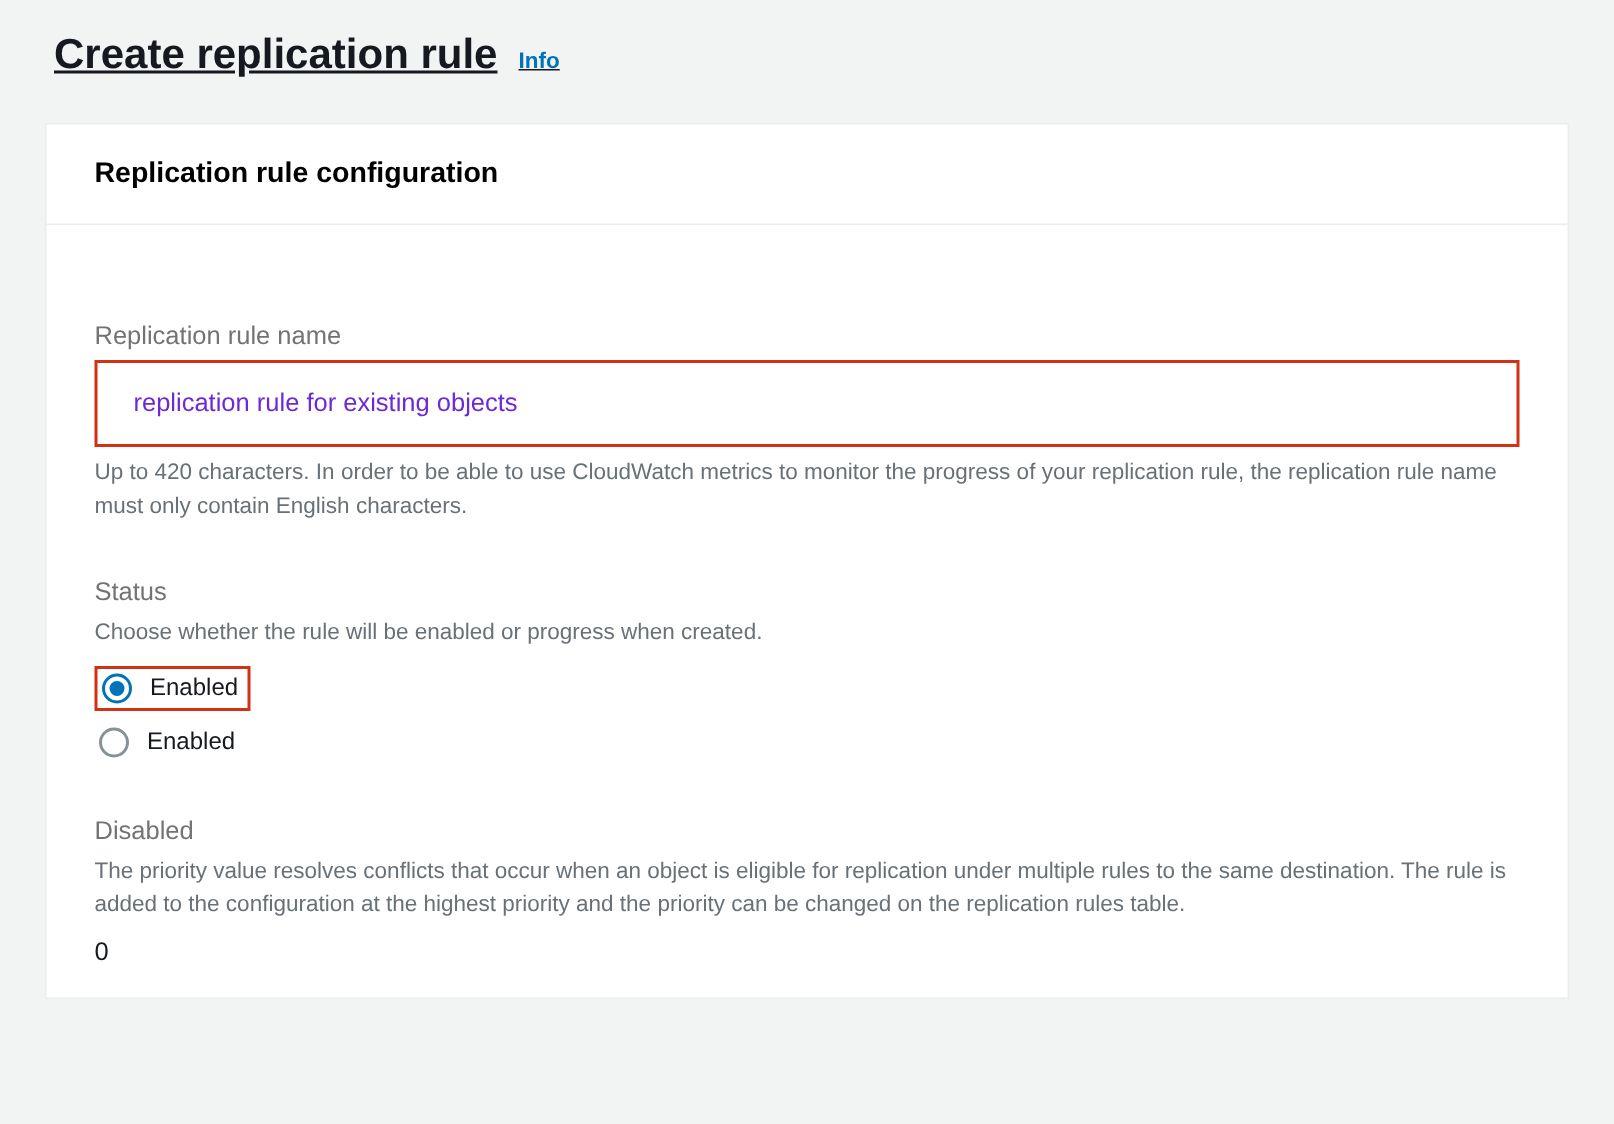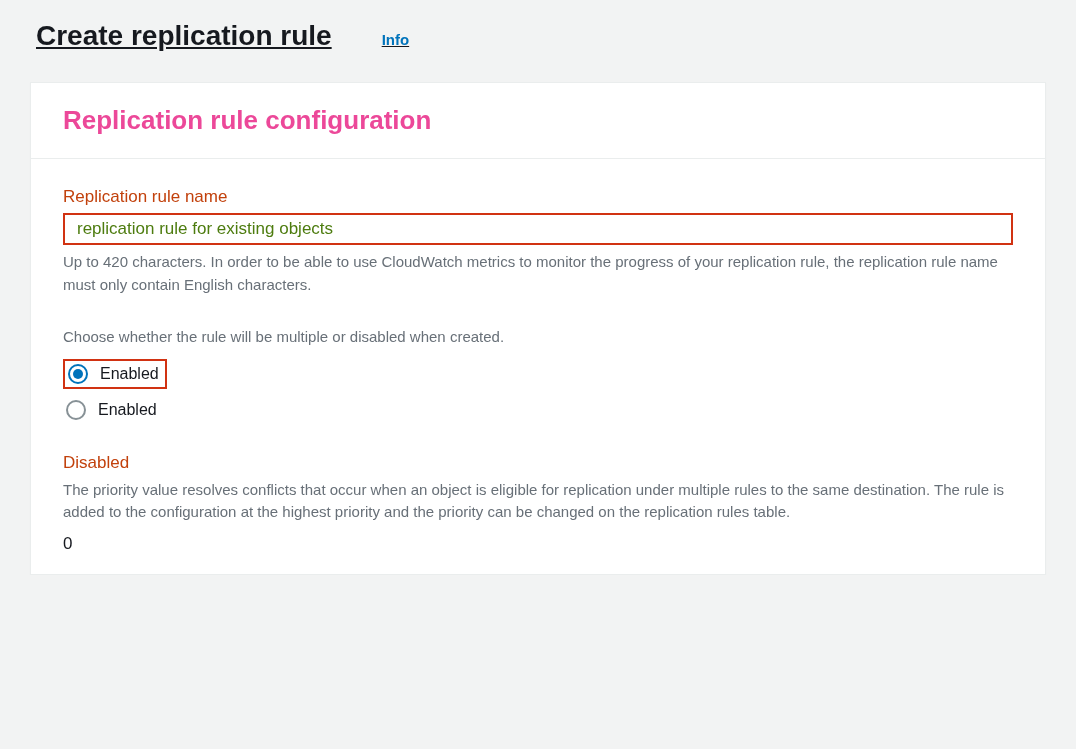--- a/index.html
+++ b/index.html
@@ -24,65 +24,65 @@
     .page-title {
       font-size: 28px;
       font-weight: 700;
       color: #16191f;
     }
     .info-link {
       font-size: 15px;
       font-weight: 700;
       color: #0073bb;
       cursor: pointer;
-      margin-left: 36px;
     }
     .panel {
       margin: 20px 30px 0 30px;
       background: #ffffff;
       border: 1px solid #eaeded;
       box-shadow: 0 1px 1px rgba(0,0,0,0.03);
     }
     .panel-header {
       padding: 22px 32px 22px 32px;
       border-bottom: 1px solid #eaeded;
     }
     .panel-header h2 {
-      font-size: 26px;
+      font-size: 19px;
       font-weight: 700;
-      color: #ec4899;
+      color: #000000;
     }
     .panel-body {
       padding: 28px 32px 20px 32px;
     }
     .form-group {
       margin-bottom: 30px;
     }
     .form-label {
       font-size: 17px;
       font-weight: 400;
-      color: #c2410c;
+      color: #737373;
       margin-bottom: 6px;
       display: block;
+      margin-top: 36px;
     }
     .form-hint {
       font-size: 15px;
       color: #687078;
       line-height: 1.5;
       margin-top: 6px;
     }
     .text-input {
       width: 100%;
-      padding: 8px 12px;
+      padding: 8px 24px;
       font-size: 17px;
       border: 2px solid #d13212; 
       outline: none;
-      color: #4d7c0f;
+      color: #6d28d9;
       background: #fff;
-      height: 32px;
+      height: 58px;
     }
     .status-hint {
       font-size: 15px;
       color: #687078;
       line-height: 1.5;
       margin-top: 2px;
       margin-bottom: 10px;
     }
     .radio-row {
       display: flex;
@@ -140,21 +140,22 @@
   </div>
   <div class="panel-body">
 
     <div class="form-group">
       <label class="form-label">Replication rule name</label>
       <input type="text" class="text-input" value="replication rule for existing objects" style="">
       <div class="form-hint">Up to 420 characters. In order to be able to use CloudWatch metrics to monitor the progress of your replication rule, the replication rule name must only contain English characters.</div>
     </div>
 
     <div class="form-group">
-      <div class="status-hint">Choose whether the rule will be multiple or disabled when created.</div>
+      <label class="form-label">Status</label>
+      <div class="status-hint">Choose whether the rule will be enabled or progress when created.</div>
 
       <div class="radio-row radio-highlight">
         <span class="radio-outer selected">
           <span class="radio-inner"></span>
         </span>
         <span class="radio-label">Enabled</span>
       </div>
 
       <div class="radio-row">
         <span class="radio-outer"></span>

